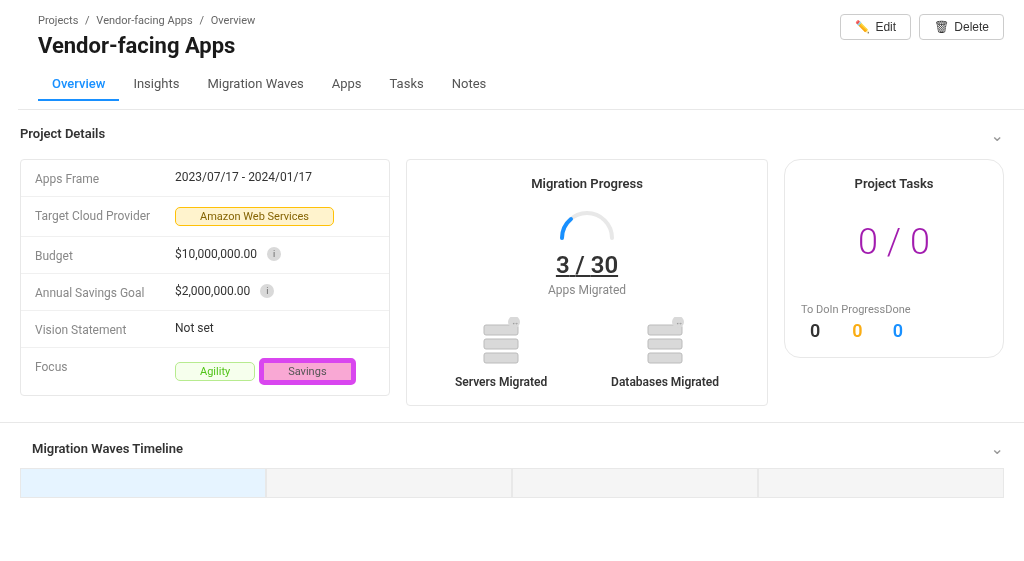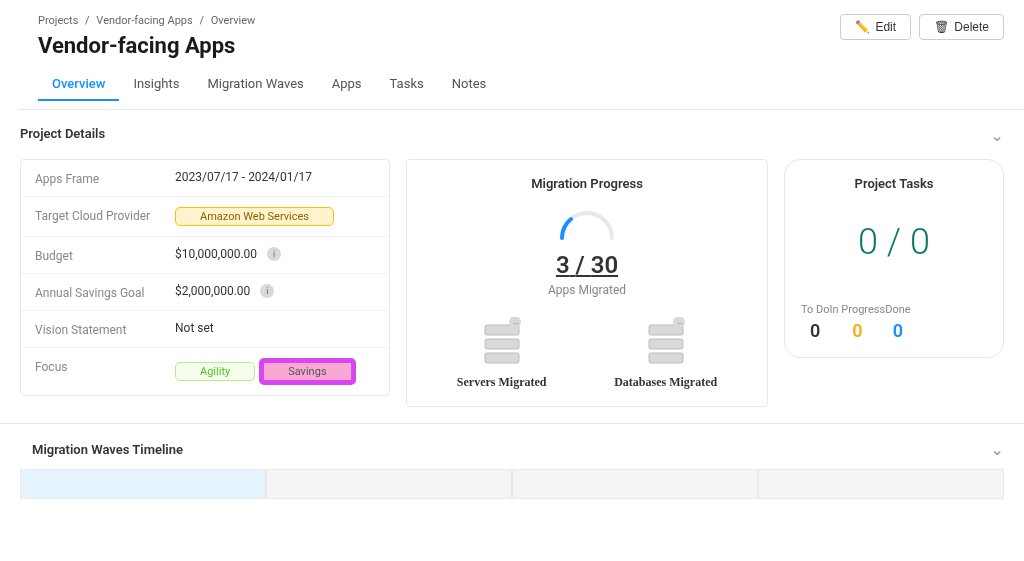--- a/index.html
+++ b/index.html
@@ -33,23 +33,23 @@
     .migration-card { flex: 1; border: 1px solid #e8e8e8; border-radius: 4px; padding: 16px; background: #fff; }
     .card-title { text-align: center; font-weight: 600; font-size: 13px; color: #333; margin-bottom: 12px; }
     .progress-section { text-align: center; margin-bottom: 20px; }
     .progress-arc { width: 60px; height: 40px; margin: 0 auto 8px; position: relative; }
     .progress-arc svg { width: 60px; height: 40px; }
     .progress-number { font-size: 24px; font-weight: 600; color: #333; text-decoration: underline; }
     .progress-label { font-size: 12px; color: #888; margin-top: 4px; }
     .migration-icons-row { display: flex; justify-content: space-around; margin-top: 8px; }
     .migration-item { text-align: center; }
     .server-icon { width: 50px; height: 50px; margin: 0 auto 8px; }
-    .migration-item-label { font-size: 12px; font-weight: 600; color: #333; font-family: Liberation Serif, serif; }
+    .migration-item-label { font-size: 12px; font-weight: 600; color: #333; }
     .project-tasks-card { flex: 0 0 220px; border: 1px solid #e8e8e8; border-radius: 16px; padding: 16px; background: #fff; }
-    .tasks-main-number { font-size: 36px; font-weight: 300; color: #0f766e; text-align: center; margin: 30px 0 40px; }
+    .tasks-main-number { font-size: 36px; font-weight: 300; color: #a21caf; text-align: center; margin: 30px 0 40px; }
     .tasks-breakdown { display: flex; justify-content: flex-start; margin-top: 10px; }
     .task-col { text-align: center; }
     .task-col-label { font-size: 11px; color: #888; margin-bottom: 4px; }
     .task-col-value { font-size: 18px; font-weight: 600; }
     .task-col-value.todo { color: #333; }
     .task-col-value.inprogress { color: #faad14; }
     .task-col-value.done { color: #1890ff; }
     .migration-waves { padding: 16px 20px 0; border-top: 1px solid #e8e8e8; }
     .waves-header { display: flex; justify-content: space-between; align-items: center; padding-left: 12px; }
     .waves-table-preview { margin-top: 10px; display: flex; gap: 0; }

